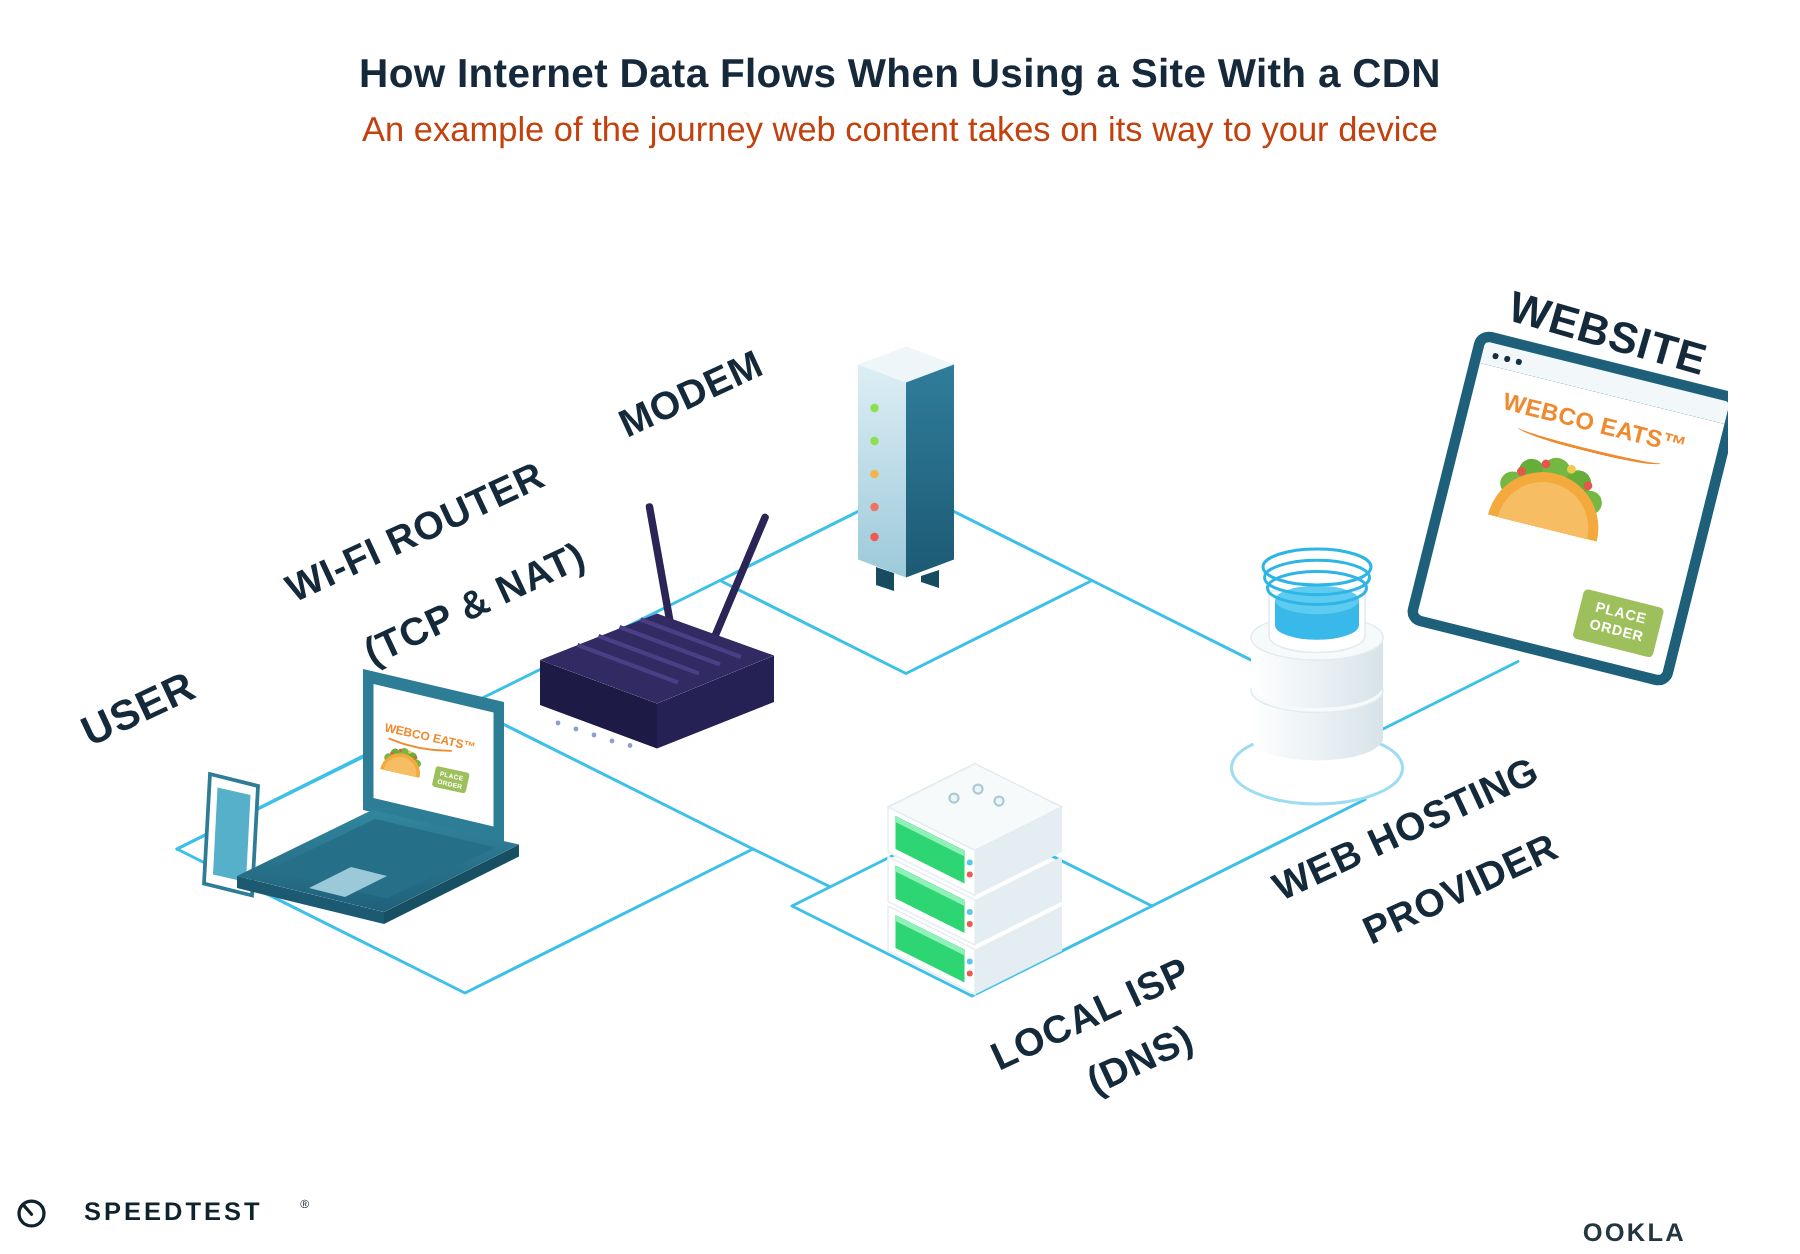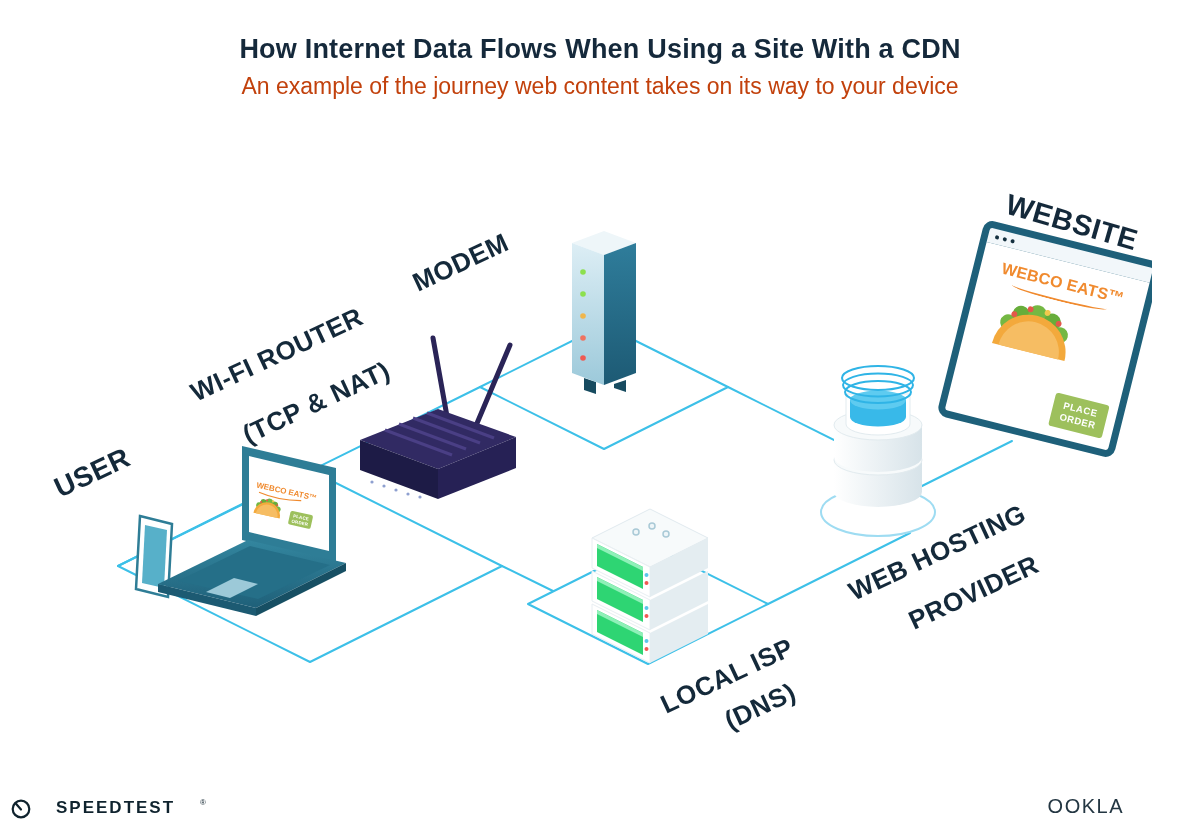--- a/index.html
+++ b/index.html
@@ -34,21 +34,21 @@
   .taco-big { margin:6px 34px 0 0; }
   .order-btn {
     position:absolute; right:9px; bottom:10px; background:#9dc05c; color:#ffffff;
     font-weight:700; font-size:9.5px; line-height:1.25; padding:5px 9px; border-radius:3px;
     display:flex; flex-direction:column; letter-spacing:0.5px;
   }
 
   .footer-left  { position:absolute; left:10px; bottom:16px; display:flex; align-items:flex-start; gap:24px; z-index:4; }
   .st-text { font-size:17px; font-weight:700; letter-spacing:2px; color:#0f232e; }
   .st-mark { font-size:8px; color:#0f232e; vertical-align:super; margin-left:1px; }
-  .footer-right { position:absolute; right:28px; bottom:18px; font-size:20px; font-weight:400; letter-spacing:1.5px; color:#233642; z-index:4; }
+  .footer-right { position:absolute; right:28px; bottom:4px; font-size:17px; font-weight:700; letter-spacing:1.5px; color:#233642; z-index:4; }
 </style>
 </head>
 <body>
 
 <div class="stage">
 
   <div class="hdr">
     <h1>How Internet Data Flows When Using a Site With a CDN</h1>
     <p>An example of the journey web content takes on its way to your device</p>
   </div>

